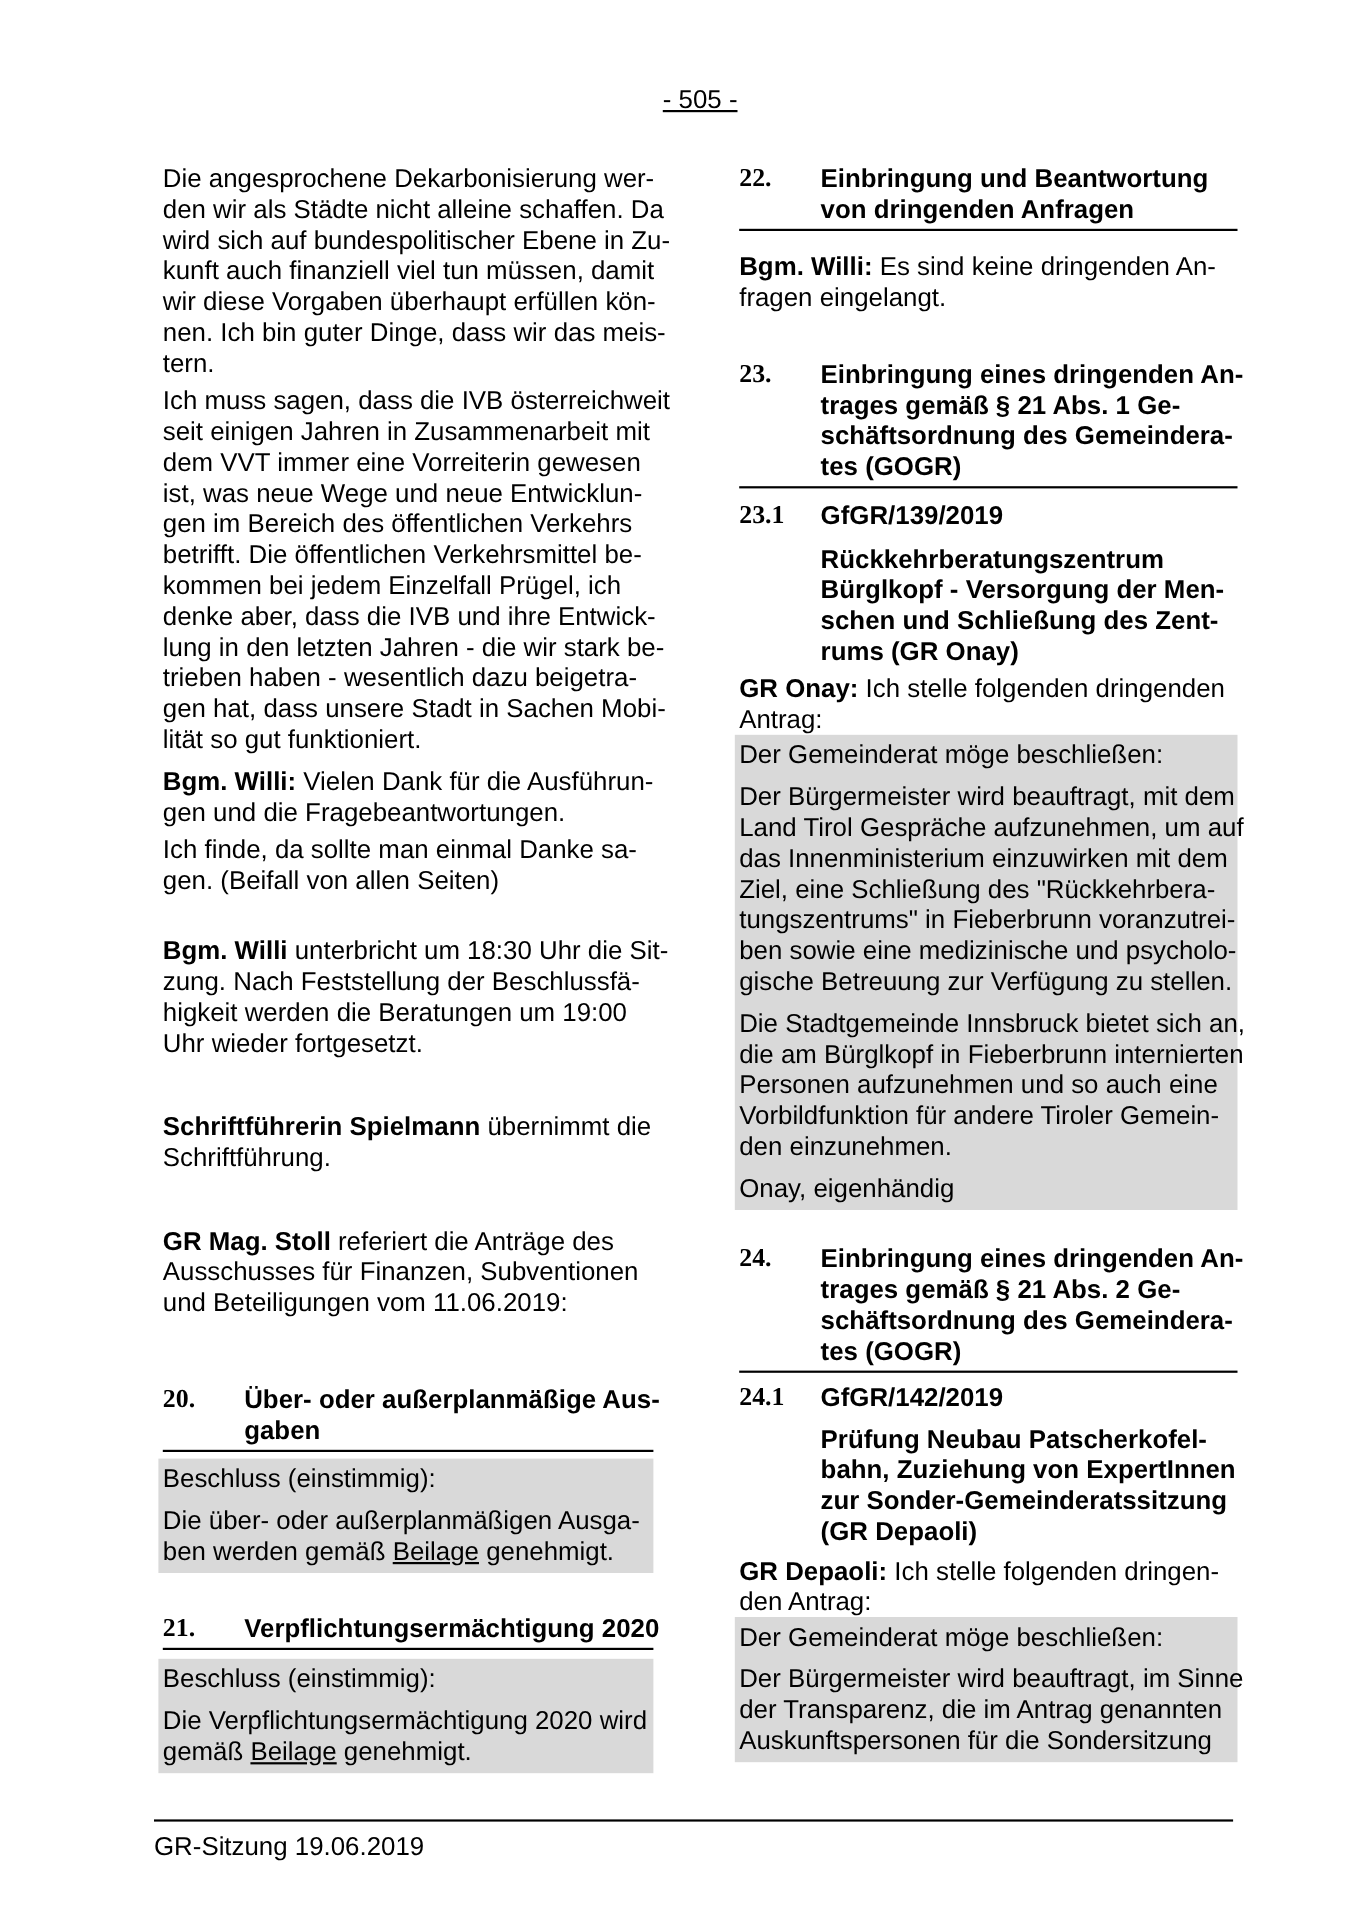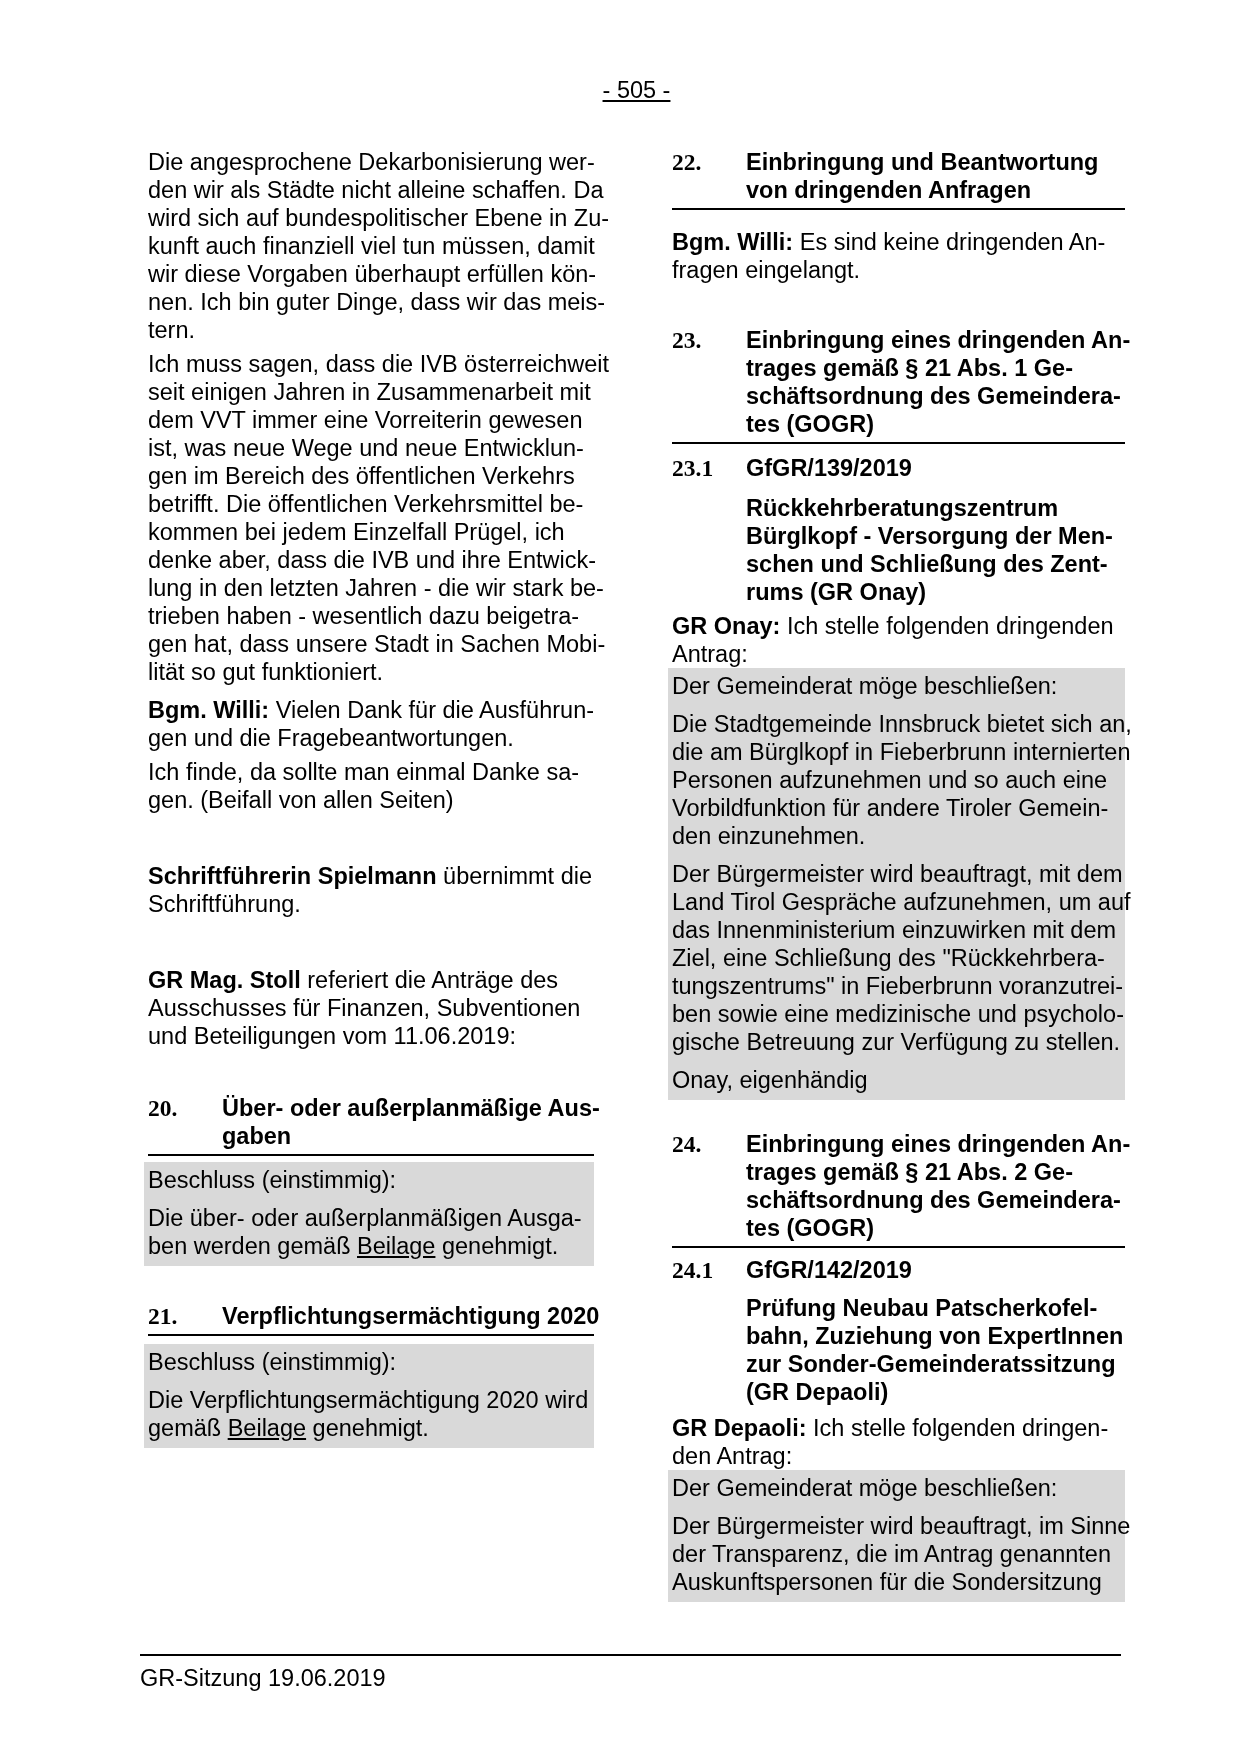--- a/index.html
+++ b/index.html
@@ -32,21 +32,21 @@
   .h-title { flex:1 1 auto; }
   
   .subtitle { margin-left:74px; font-weight:bold; white-space:pre; }
   
   .box { padding:4px 6px 6px 4px; margin-left:-4px; width:calc(100% + 4px); }
   .box .bp { white-space:pre; }
   .box .bp + .bp { margin-top:10px; }
   
   .mt6{margin-top:6px;} .mt8{margin-top:8px;} .mt10{margin-top:10px;}
   .mt12{margin-top:12px;} .mt16{margin-top:18px;} .mt30{margin-top:30px;}
-  .mt36{margin-top:36px;} .mt42{margin-top:42px;} .mt44{margin-top:44px;}
+  .mt36{margin-top:36px;} .mt42{margin-top:42px;} .mt44{margin-top:60px;}
   .mt48{margin-top:48px;} .boxgap{margin-top:0;}
   .footer {
     position:absolute; left:140px; top:1654px; width:981px;
     border-top:2px solid #000; padding-top:8px; white-space:pre;
   }
 </style>
 </head>
 <body>
 
 <div class="pagenum">- 505 -</div>
@@ -68,20 +68,24 @@
 kommen bei jedem Einzelfall Prügel, ich
 denke aber, dass die IVB und ihre Entwick-
 lung in den letzten Jahren - die wir stark be-
 trieben haben - wesentlich dazu beigetra-
 gen hat, dass unsere Stadt in Sachen Mobi-
 lität so gut funktioniert.</p>
   <p class="para mt10"><span class="b">Bgm. Willi:</span><span> Vielen Dank für die Ausführun-
 gen und die Fragebeantwortungen.</span></p>
   <p class="para mt6">Ich finde, da sollte man einmal Danke sa-
 gen. (Beifall von allen Seiten)</p>
+  <p class="para mt36"><span class="b">Bgm. Willi</span><span> unterbricht um 18:30 Uhr die Sit-
+zung. Nach Feststellung der Beschlussfä-
+higkeit werden die Beratungen um 19:00
+Uhr wieder fortgesetzt.</span></p>
   <p class="para mt48"><span class="b">Schriftführerin Spielmann</span><span> übernimmt die
 Schriftführung.</span></p>
   <p class="para mt48"><span class="b">GR Mag. Stoll</span><span> referiert die Anträge des
 Ausschusses für Finanzen, Subventionen
 und Beteiligungen vom 11.06.2019:</span></p>
 
   <div class="heading mt44"><span class="h-num">20.</span><span class="h-title">Über- oder außerplanmäßige Aus-
 gaben</span></div>
   <div class="box mt6" style="background: rgb(217, 217, 217);">
     <p class="bp">Beschluss (einstimmig):</p>
@@ -109,32 +113,32 @@
 tes (GOGR)</span></div>
   <div class="heading norule mt10"><span class="h-num">23.1</span><span class="h-title">GfGR/139/2019</span></div>
   <div class="subtitle mt12">Rückkehrberatungszentrum
 Bürglkopf - Versorgung der Men-
 schen und Schließung des Zent-
 rums (GR Onay)</div>
   <p class="para mt6"><span class="b">GR Onay:</span><span> Ich stelle folgenden dringenden
 Antrag:</span></p>
   <div class="box boxgap" style="background: rgb(217, 217, 217);">
     <p class="bp">Der Gemeinderat möge beschließen:</p>
-    <p class="bp">Die Stadtgemeinde Innsbruck bietet sich an,
-die am Bürglkopf in Fieberbrunn internierten
-Personen aufzunehmen und so auch eine
-Vorbildfunktion für andere Tiroler Gemein-
-den einzunehmen.</p>
     <p class="bp">Der Bürgermeister wird beauftragt, mit dem
 Land Tirol Gespräche aufzunehmen, um auf
 das Innenministerium einzuwirken mit dem
 Ziel, eine Schließung des "Rückkehrbera-
 tungszentrums" in Fieberbrunn voranzutrei-
 ben sowie eine medizinische und psycholo-
 gische Betreuung zur Verfügung zu stellen.</p>
+    <p class="bp">Die Stadtgemeinde Innsbruck bietet sich an,
+die am Bürglkopf in Fieberbrunn internierten
+Personen aufzunehmen und so auch eine
+Vorbildfunktion für andere Tiroler Gemein-
+den einzunehmen.</p>
     <p class="bp">Onay, eigenhändig</p>
   </div>
 
   <div class="heading mt30"><span class="h-num">24.</span><span class="h-title">Einbringung eines dringenden An-
 trages gemäß § 21 Abs. 2 Ge-
 schäftsordnung des Gemeindera-
 tes (GOGR)</span></div>
   <div class="heading norule mt8"><span class="h-num">24.1</span><span class="h-title">GfGR/142/2019</span></div>
   <div class="subtitle mt10">Prüfung Neubau Patscherkofel-
 bahn, Zuziehung von ExpertInnen

